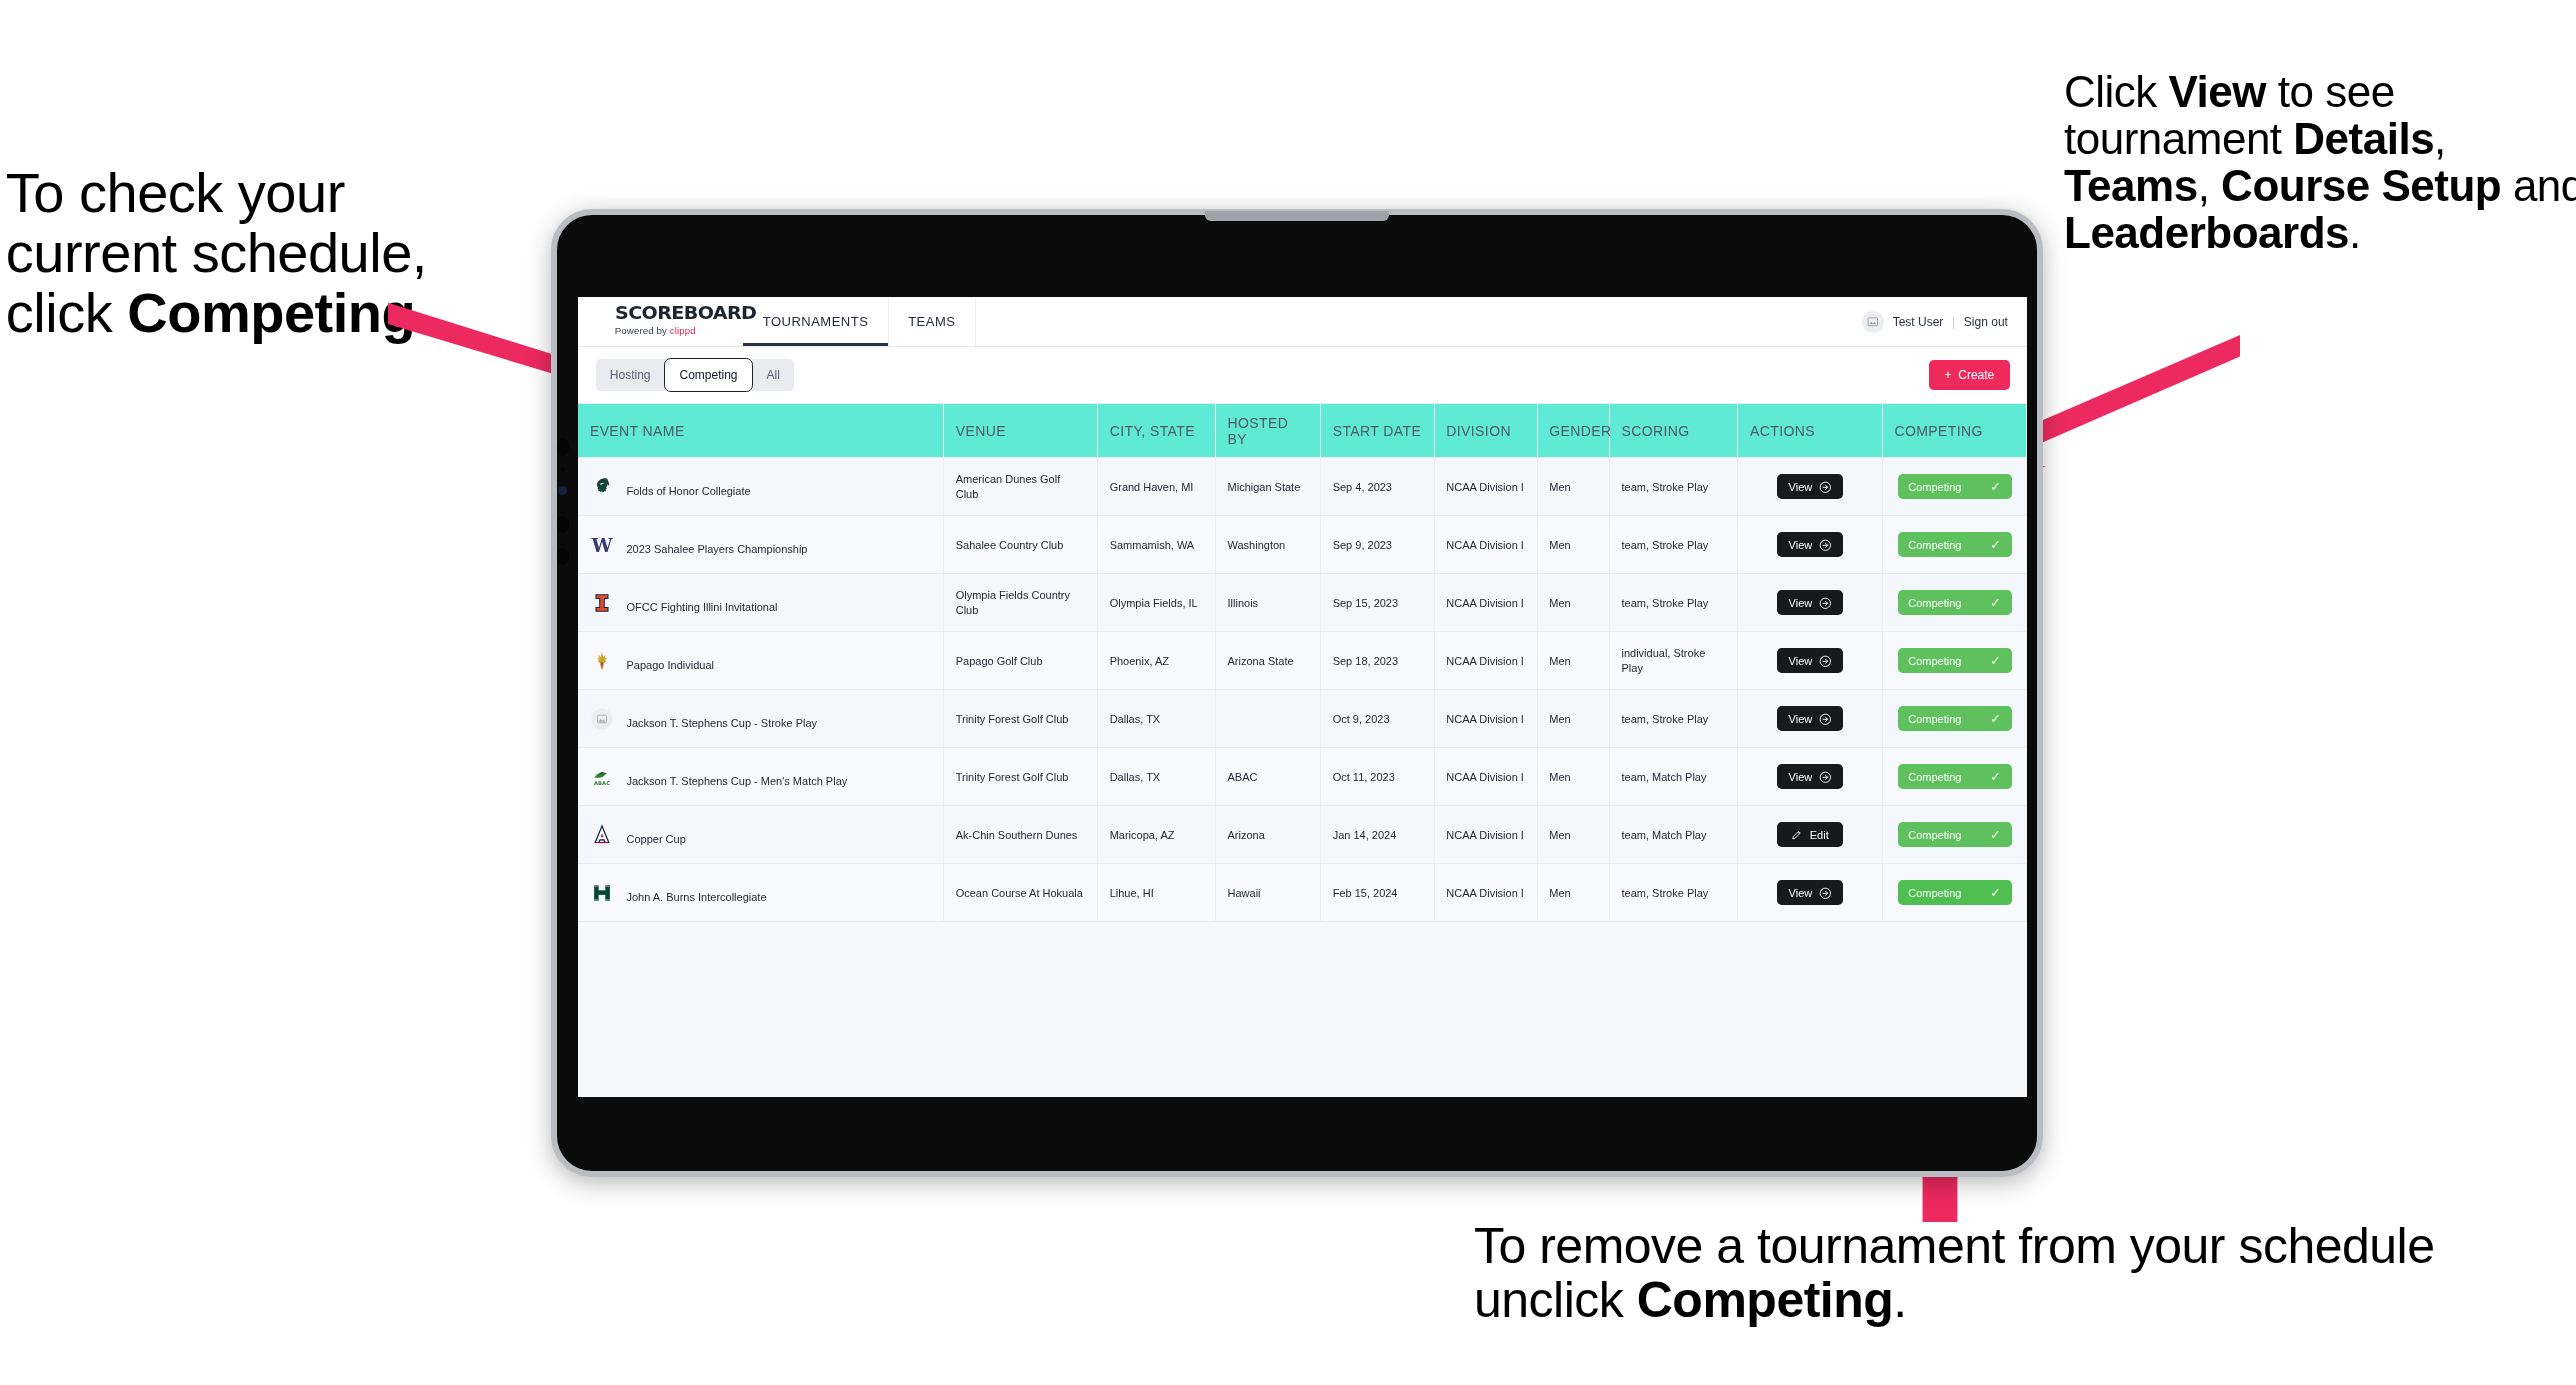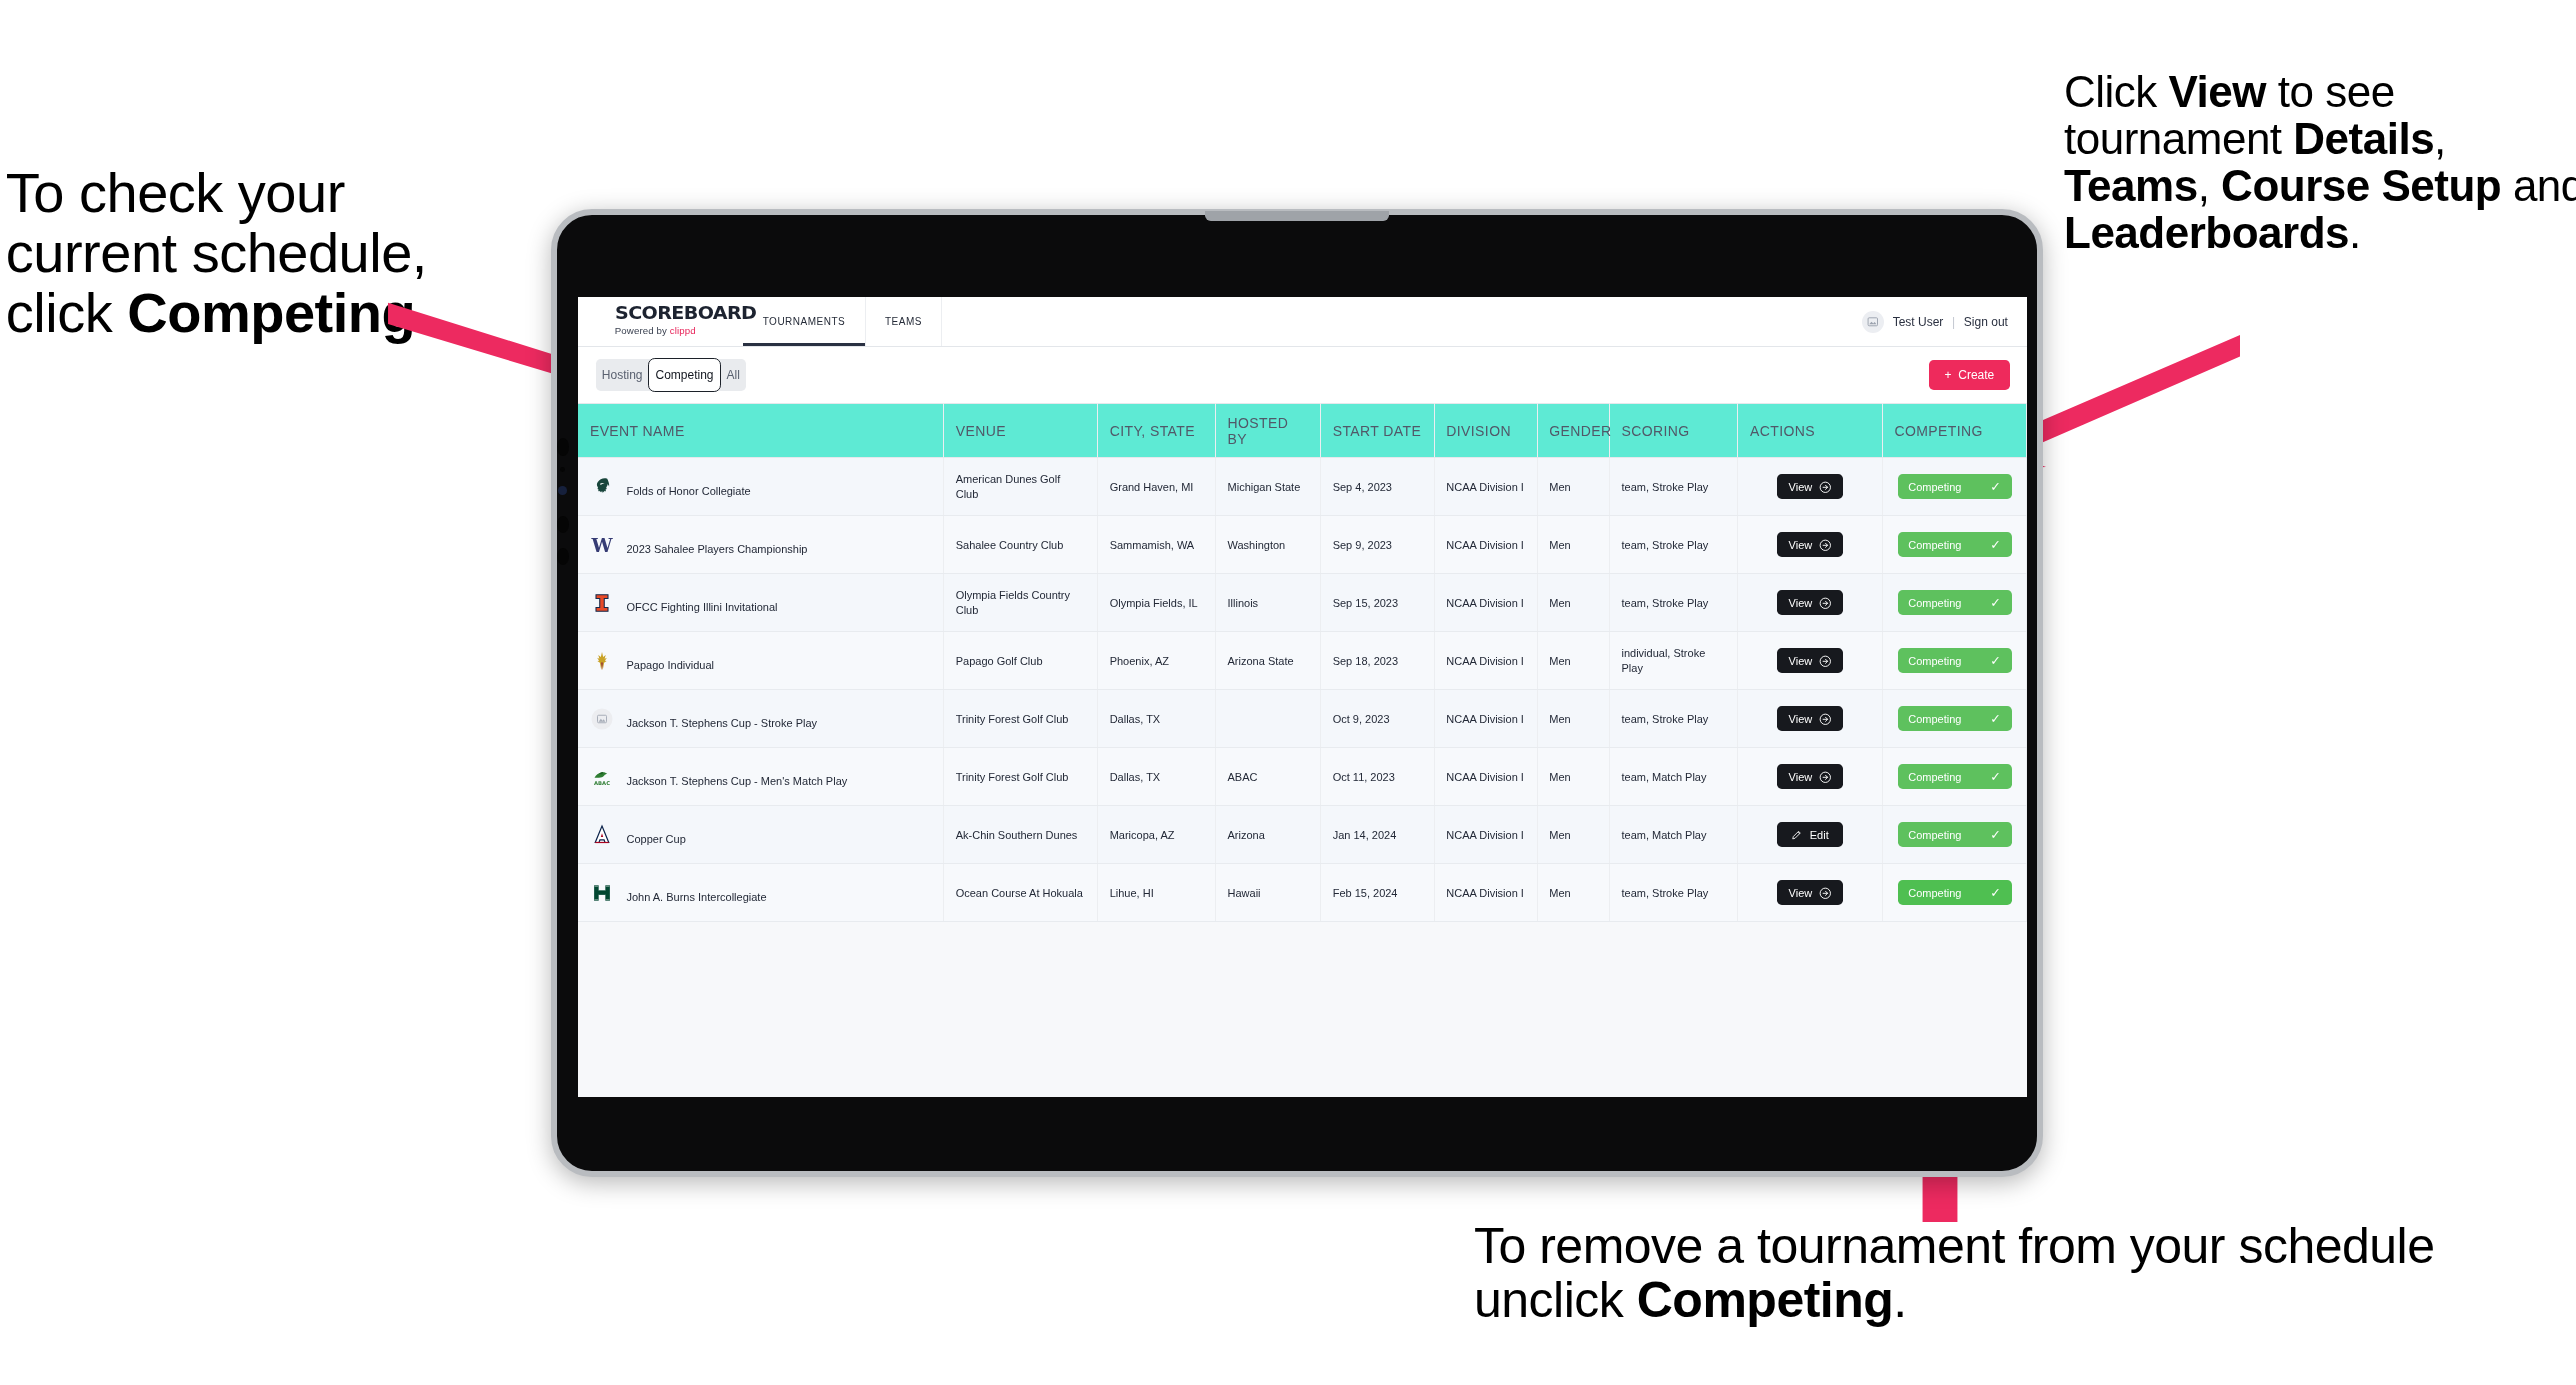--- a/index.html
+++ b/index.html
@@ -60,21 +60,21 @@
   #brand { width: 145px; padding: 6.8px 0 0 16.5px; flex: none; margin-left: 20px; }
   #brand .wordmark {
     font-family: "DejaVu Sans", sans-serif;
     font-weight: 700; font-size: 18.4px; letter-spacing: -0.6px;
     color: #1d2330; line-height: 1; transform: scaleX(1.04); transform-origin: left;
   }
   #brand .sub { font-size: 9.7px; color: #3a4150; margin-top: 2.9px; letter-spacing: 0.1px; }
   #brand .sub .clippd { color: #e8245a; font-weight: 400; }
   .navtab {
     display: flex; align-items: center; padding: 0 19.4px;
-    font-size: 10px; color: #252b38; letter-spacing: 0.5px;
+    font-size: 13px; color: #252b38; letter-spacing: 0.5px;
     border-right: 1px solid #eceef1; cursor: pointer;
   }
   .navtab:first-of-type { border-left: 1px solid #eceef1; }
   .navtab.active { box-shadow: inset 0 -2.9px 0 #2a3142; }
   #topbar-spacer { flex: 1; }
   #userbox { display: flex; align-items: center; gap: 8.7px; padding-right: 19.4px; font-size: 12px; color: #2a3040; }
   #avatar {
     width: 22px; height: 22px; border-radius: 50%; background: #eceef2;
     display: flex; align-items: center; justify-content: center; color: #9aa1ad;
   }
@@ -82,21 +82,21 @@
   #userbox .signout { cursor: pointer; }
 
   
   #filterbar {
     height: 56px; background: #fff; display: flex; align-items: center;
     padding: 0 17.5px; flex: none;
   }
   #segment { display: flex; background: #e9ebee; border-radius: 4.8px; height: 32px; align-items: center; position: relative; }
   .seg {
     display: flex; align-items: center; justify-content: center;
-    height: 32px; padding: 0 6px; font-size: 12px; color: #5a6170; cursor: pointer;
+    height: 32px; padding: 0 14px; font-size: 12px; color: #5a6170; cursor: pointer;
   }
   .seg.sel {
     background: #fff; color: #12161f; border: 1.6px solid #1c2129;
     border-radius: 6.8px; height: 34px; font-weight: 400; z-index: 2;
   }
   #filter-spacer { flex: 1; }
   #create-btn {
     background: #ee2a5c; color: #fff; border: none; border-radius: 4.8px;
     height: 30px; padding: 0 15.5px; font-size: 12px; font-family: "Liberation Sans", sans-serif;
     display: flex; align-items: center; gap: 6.8px; cursor: pointer;

